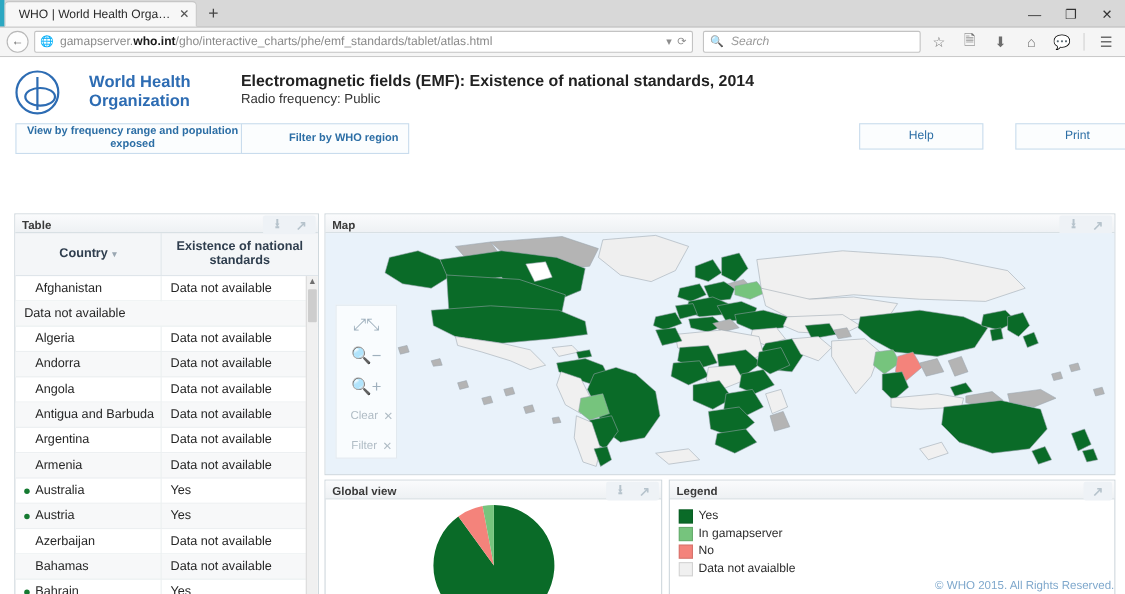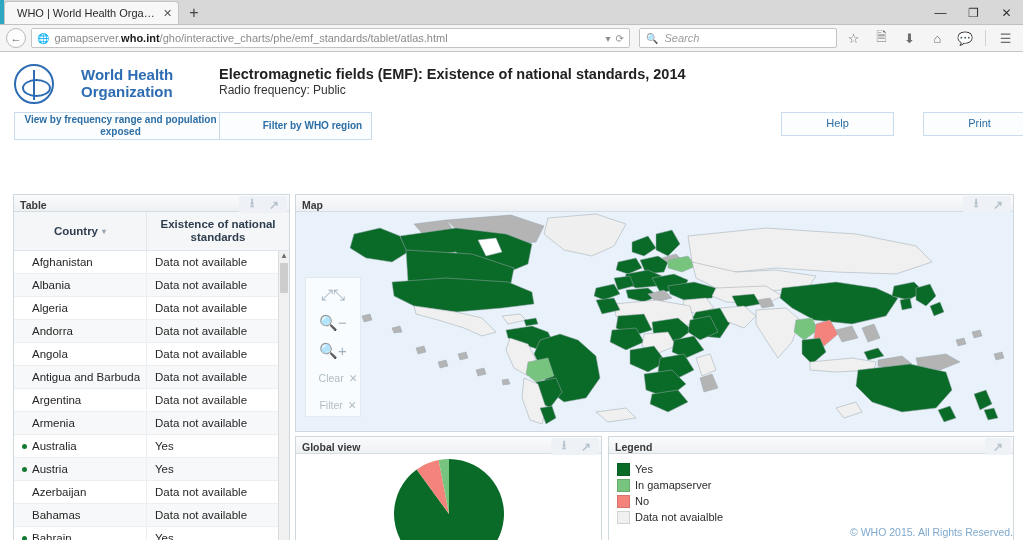--- a/index.html
+++ b/index.html
@@ -291,24 +291,20 @@
     </div>
     <div class="tbl-body" id="table-body">
       <div class="trow">
           <div class="td-country">
             <span class="dot hidden"></span>
             <span>Afghanistan</span>
           </div>
           <div class="td-value">Data not available</div>
         </div>
         <div class="trow">
-          <div class="td-country">
-            <span class="dot hidden"></span>
-            <span>Albania</span>
-          </div>
           <div class="td-value">Data not available</div>
         </div>
         <div class="trow">
           <div class="td-country">
             <span class="dot hidden"></span>
             <span>Algeria</span>
           </div>
           <div class="td-value">Data not available</div>
         </div>
         <div class="trow">

